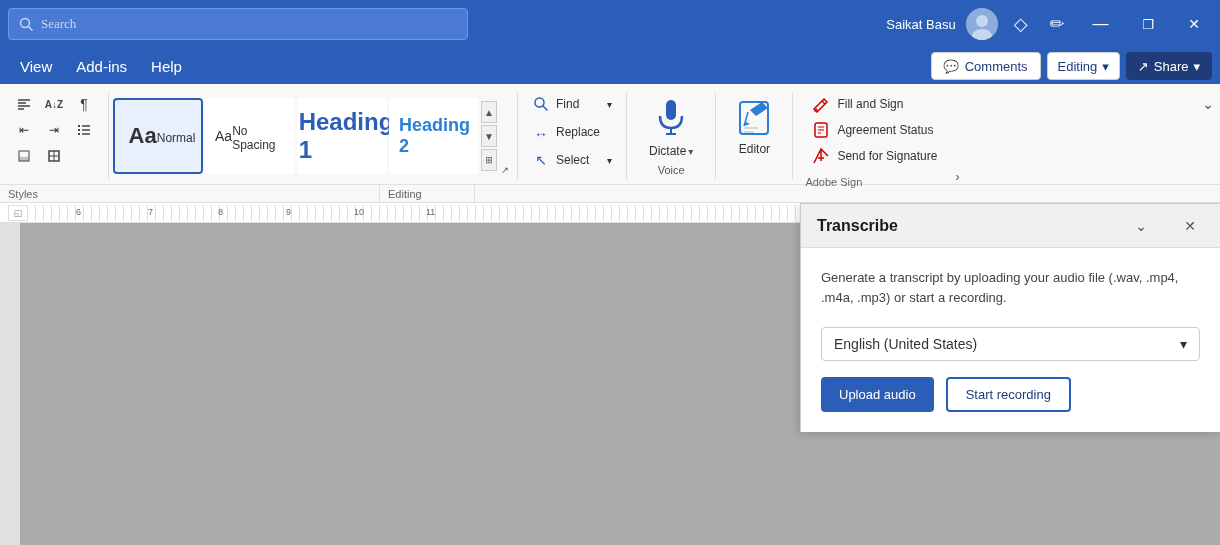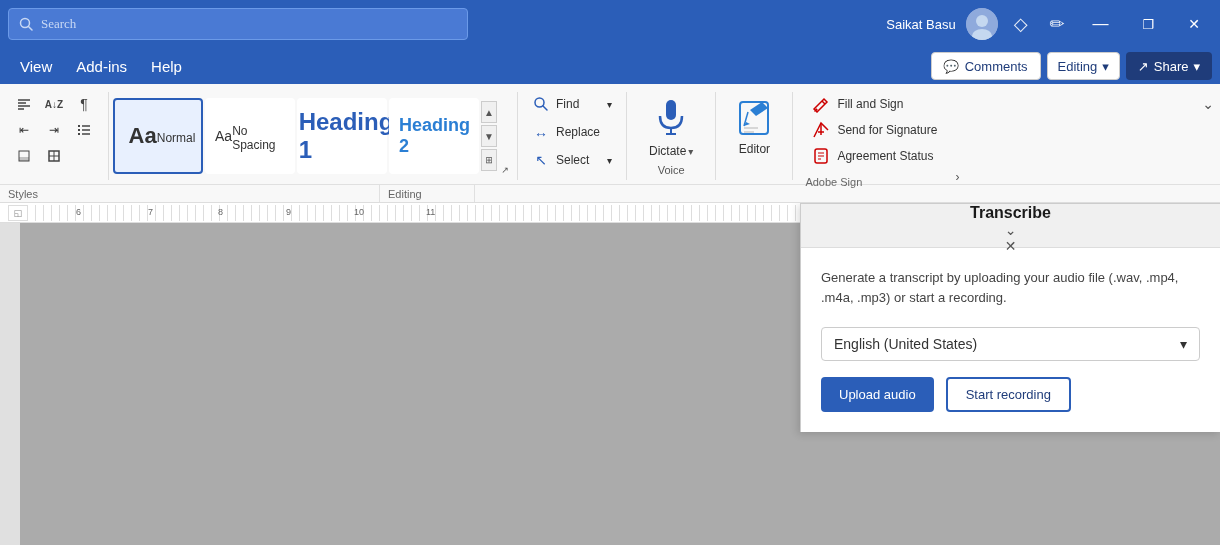--- a/index.html
+++ b/index.html
@@ -401,22 +401,21 @@
       box-shadow: -2px 2px 8px rgba(0,0,0,0.15);
       z-index: 100;
     }
     .transcribe-header {
       background: #f0f0f0;
       border-bottom: 1px solid #ddd;
       height: 44px;
       display: flex;
       align-items: center;
       padding: 0 16px;
-      gap: 0;
-      flex-direction: column;
+      gap: 21px;
     }
     .transcribe-title {
       font-size: 16px;
       font-weight: 600;
       color: #1a1a1a;
       flex: 1;
     }
     .transcribe-header-btn {
       width: 28px;
       height: 28px;
@@ -734,37 +733,37 @@
               <path d="M2 14 L12 4 L15 7 L5 17 Z" fill="none" stroke="#c00" stroke-width="1.5"></path>
               <line x1="10" y1="6" x2="13" y2="9" stroke="#c00" stroke-width="1.5"></line>
               <path d="M2 17 L4 13 L6 15 Z" fill="#c00"></path>
             </svg>
           </div>
           <span>Fill and Sign</span>
         </div>
         <div class="adobe-btn">
           <div class="adobe-icon">
             <svg width="18" height="18" viewBox="0 0 18 18">
-              <polyline points="2,16 9,2 16,9" fill="none" stroke="#c00" stroke-width="1.5"></polyline>
-              <line x1="9" y1="2" x2="9" y2="14" stroke="#c00" stroke-width="1.5"></line>
-              <line x1="6" y1="11" x2="12" y2="11" stroke="#c00" stroke-width="1.5"></line>
-            </svg>
-          </div>
-          <span>Send for Signature</span>
-        </div>
-        <div class="adobe-btn">
-          <div class="adobe-icon">
-            <svg width="18" height="18" viewBox="0 0 18 18">
               <rect x="3" y="2" width="12" height="14" rx="2" fill="none" stroke="#c00" stroke-width="1.5"></rect>
               <line x1="6" y1="6" x2="12" y2="6" stroke="#c00" stroke-width="1"></line>
               <line x1="6" y1="9" x2="12" y2="9" stroke="#c00" stroke-width="1"></line>
               <line x1="6" y1="12" x2="9" y2="12" stroke="#c00" stroke-width="1"></line>
             </svg>
           </div>
           <span>Agreement Status</span>
+        </div>
+        <div class="adobe-btn">
+          <div class="adobe-icon">
+            <svg width="18" height="18" viewBox="0 0 18 18">
+              <polyline points="2,16 9,2 16,9" fill="none" stroke="#c00" stroke-width="1.5"></polyline>
+              <line x1="9" y1="2" x2="9" y2="14" stroke="#c00" stroke-width="1.5"></line>
+              <line x1="6" y1="11" x2="12" y2="11" stroke="#c00" stroke-width="1.5"></line>
+            </svg>
+          </div>
+          <span>Send for Signature</span>
         </div>
         <div style="display:flex;justify-content:space-between;align-items:flex-end;margin-top:auto;">
           <span style="font-size:11px;color:#666;">Adobe Sign</span>
           <span class="adobe-section-expand">›</span>
         </div>
       </div>
 
       <div style="margin-left:auto;display:flex;flex-direction:column;align-items:center;justify-content:flex-start;padding-top:4px;">
         <div style="width:24px;height:24px;display:flex;align-items:center;justify-content:center;cursor:pointer;border-radius:3px;font-size:14px;color:#555;">⌄</div>
       </div>

